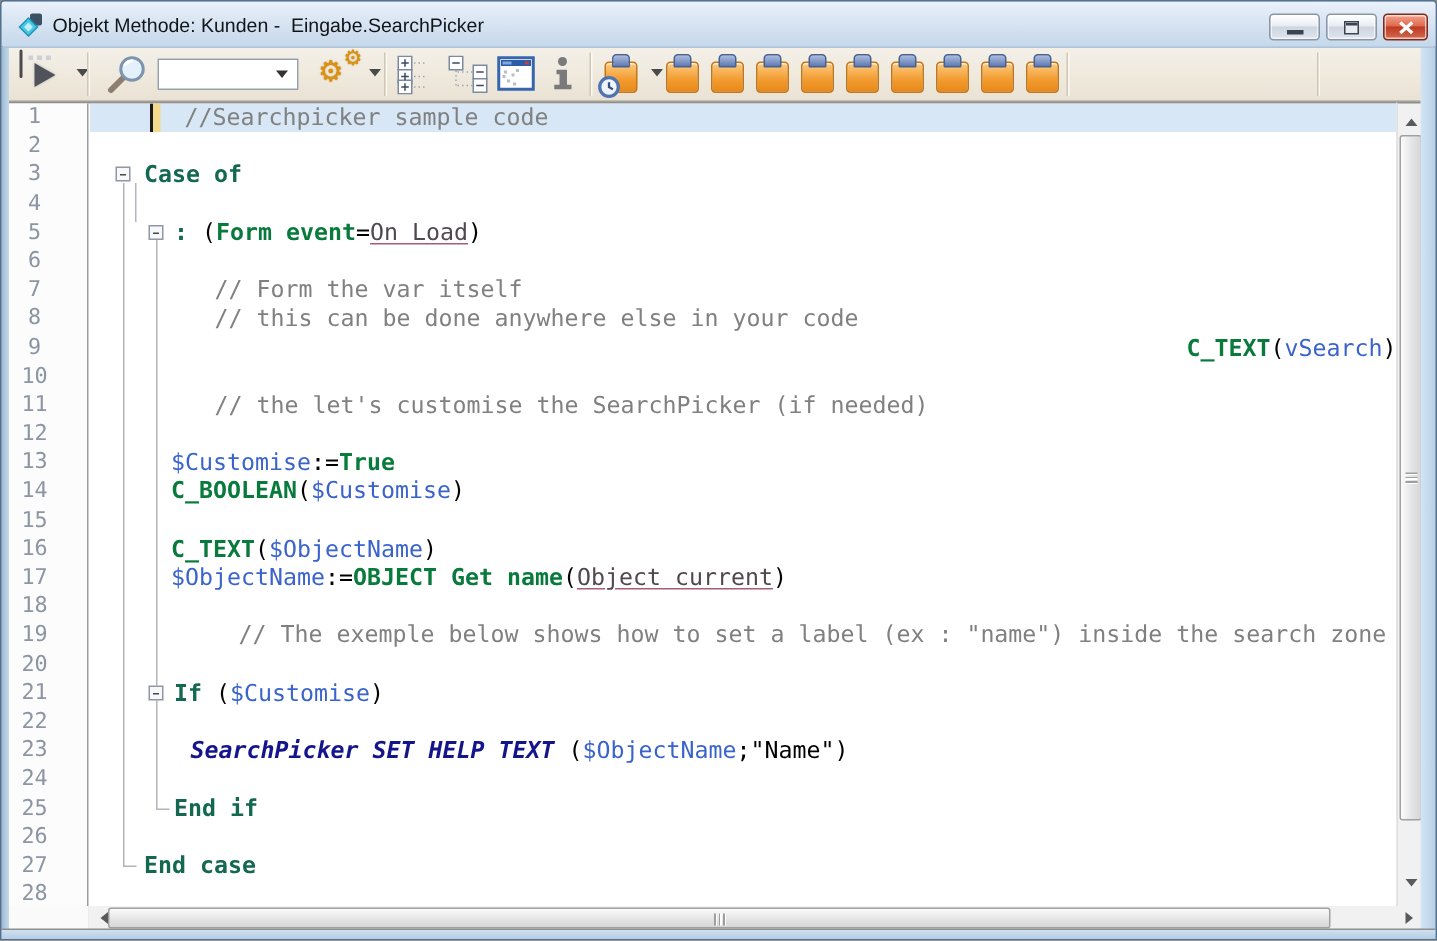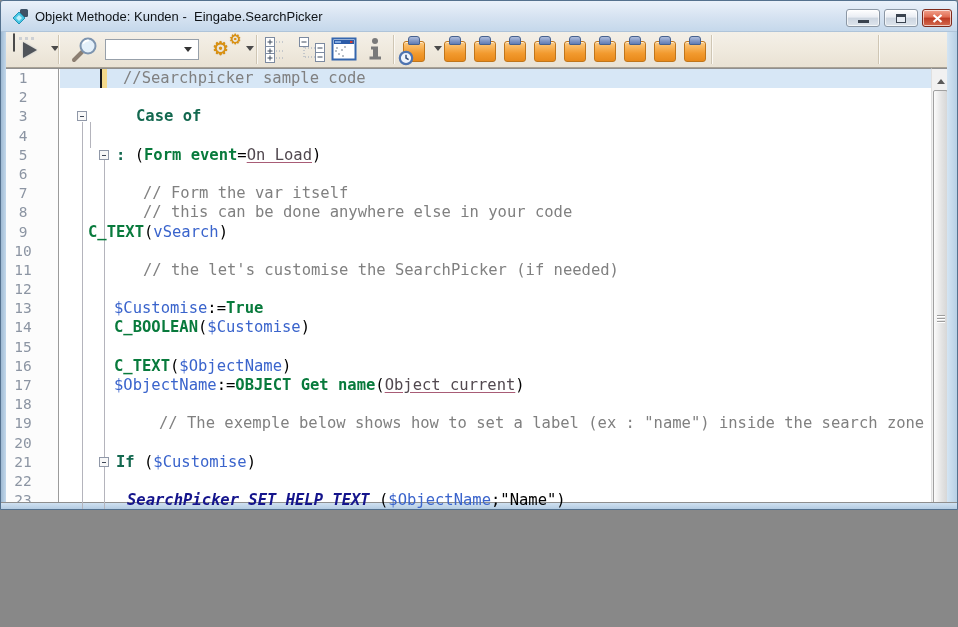--- a/index.html
+++ b/index.html
@@ -3,21 +3,21 @@
 <meta charset="utf-8">
 <style>
   :root{
     --syntax-keyword:#13684F; --syntax-command:#087A3C; --syntax-variable:#3A64CC;
     --syntax-constant:#51484F; --syntax-constant-underline:#A85C76; --syntax-comment:#808080;
     --syntax-method:#14148C; --line-highlight:#D7E7F6; --caret-marker:#F3D98B;
     --clipboard-orange:#F29A2E; --titlebar:#CFE0EF; --toolbar:#EFEAE0;
   }
   *{margin:0;padding:0;box-sizing:border-box}
   html,body{background:#888;font-family:"Liberation Sans",sans-serif}
-  .win{position:relative;width:958px;height:510px;background:#BFD6EA;border:1px solid #54718E;
+  .win{position:relative;width:958px;height:627px;background:#BFD6EA;border:1px solid #54718E;
        border-radius:3px 3px 0 0;overflow:hidden;box-shadow:0 0 0 1px #2F4558 inset}
   
   .titlebar{position:absolute;left:0;top:0;width:958px;height:31px;
     background:linear-gradient(180deg,#EAF1FA,#D5E2F1 55%,#C5D8EB);border-bottom:1px solid #AFC4D9}
   .app-icon{position:absolute;left:10px;top:7px;width:18px;height:18px}
   .title-text{position:absolute;left:34px;top:0;line-height:31px;font-size:13px;color:#101418;white-space:pre}
   .winbtns{position:absolute;right:7px;top:8px;display:flex;gap:4px}
   .wbtn{width:34px;height:18px;border:1px solid #8B97A5;border-radius:3px;display:flex;align-items:center;justify-content:center;
     background:linear-gradient(180deg,#FFFFFF,#E9EDF3 45%,#CCD5E0 50%,#DEE5ED);box-shadow:inset 0 0 0 1px rgba(255,255,255,.65)}
   .wbtn.close{width:30px;background:linear-gradient(180deg,#F2A28D,#E06A50 45%,#BE3A22 50%,#D36A4F);border-color:#7E2A1C}
@@ -253,42 +253,43 @@
       <div class="guides">
         <i style="left:22px;top:53px;height:456px"></i>
         <i class="h" style="left:22px;top:508px;width:9px"></i>
         <i style="left:30px;top:53px;height:26px"></i>
         <i style="left:44px;top:91px;height:380px"></i>
         <i class="h" style="left:44px;top:470px;width:9px"></i>
       </div>
       <div id="rows">
           <div class="cl hl"><i class="caret" style="left: 40px;"></i><div class="toks" style="padding-left: 63px;"><span class="t-comment">//Searchpicker sample code</span></div></div>
           <div class="cl"></div>
-          <div class="cl"><i class="fold" style="left: 17px;"></i><div class="toks" style="padding-left: 36px; margin-left: 40px;"><span class="t-kw">Case of</span></div></div>
+          <div class="cl"><i class="fold" style="left: 17px;"></i><div class="toks" style="padding-left: 36px;"><span class="t-kw">Case of</span></div></div>
           <div class="cl"></div>
           <div class="cl"><i class="fold" style="left: 39px;"></i><div class="toks" style="padding-left: 56px;"><span class="t-kw">: </span><span class="t-plain">(</span><span class="t-cmd">Form event</span><span class="t-plain">=</span><span class="t-const">On Load</span><span class="t-plain">)</span></div></div>
           <div class="cl"></div>
           <div class="cl"><div class="toks" style="padding-left: 83px;"><span class="t-comment">// Form the var itself</span></div></div>
           <div class="cl"><div class="toks" style="padding-left: 83px;"><span class="t-comment">// this can be done anywhere else in your code</span></div></div>
-          <div class="cl"><div class="toks" style="padding-left: 28px;"><span class="t-cmd">C_TEXT</span><span class="t-plain">(</span><span class="t-var">vSearch</span><span class="t-plain">)</span></div></div>
+          <div class="cl"><div class="toks" style="padding-left: 28px; text-align: right;"><span class="t-cmd">C_TEXT</span><span class="t-plain">(</span><span class="t-var">vSearch</span><span class="t-plain">)</span></div></div>
           <div class="cl"></div>
           <div class="cl"><div class="toks" style="padding-left: 83px;"><span class="t-comment">// the let's customise the SearchPicker (if needed)</span></div></div>
           <div class="cl"></div>
           <div class="cl"><div class="toks" style="padding-left: 54px;"><span class="t-var">$Customise</span><span class="t-plain">:=</span><span class="t-cmd">True</span></div></div>
           <div class="cl"><div class="toks" style="padding-left: 54px;"><span class="t-cmd">C_BOOLEAN</span><span class="t-plain">(</span><span class="t-var">$Customise</span><span class="t-plain">)</span></div></div>
           <div class="cl"></div>
           <div class="cl"><div class="toks" style="padding-left: 54px;"><span class="t-cmd">C_TEXT</span><span class="t-plain">(</span><span class="t-var">$ObjectName</span><span class="t-plain">)</span></div></div>
           <div class="cl"><div class="toks" style="padding-left: 54px;"><span class="t-var">$ObjectName</span><span class="t-plain">:=</span><span class="t-cmd">OBJECT Get name</span><span class="t-plain">(</span><span class="t-const">Object current</span><span class="t-plain">)</span></div></div>
           <div class="cl"></div>
           <div class="cl"><div class="toks" style="padding-left: 99px;"><span class="t-comment">// The exemple below shows how to set a label (ex : "name") inside the search zone</span></div></div>
           <div class="cl"></div>
           <div class="cl"><i class="fold" style="left: 39px;"></i><div class="toks" style="padding-left: 56px;"><span class="t-kw">If</span><span class="t-plain"> (</span><span class="t-var">$Customise</span><span class="t-plain">)</span></div></div>
           <div class="cl"></div>
           <div class="cl"><div class="toks" style="padding-left: 67px;"><span class="t-method">SearchPicker SET HELP TEXT</span><span class="t-plain"> (</span><span class="t-var">$ObjectName</span><span class="t-plain">;</span><span class="t-str">"Name"</span><span class="t-plain">)</span></div></div>
           <div class="cl"></div>
+          <div class="cl"><div class="toks" style="padding-left: 56px;"><span class="t-kw">End if</span></div></div>
           <div class="cl"></div>
           <div class="cl"><div class="toks" style="padding-left: 36px;"><span class="t-kw">End case</span></div></div>
           <div class="cl"></div>
         </div>
     </div>
   </div>
 
   <div class="vsb">
     <span class="sb-arrow up"></span>
     <span class="vthumb">

